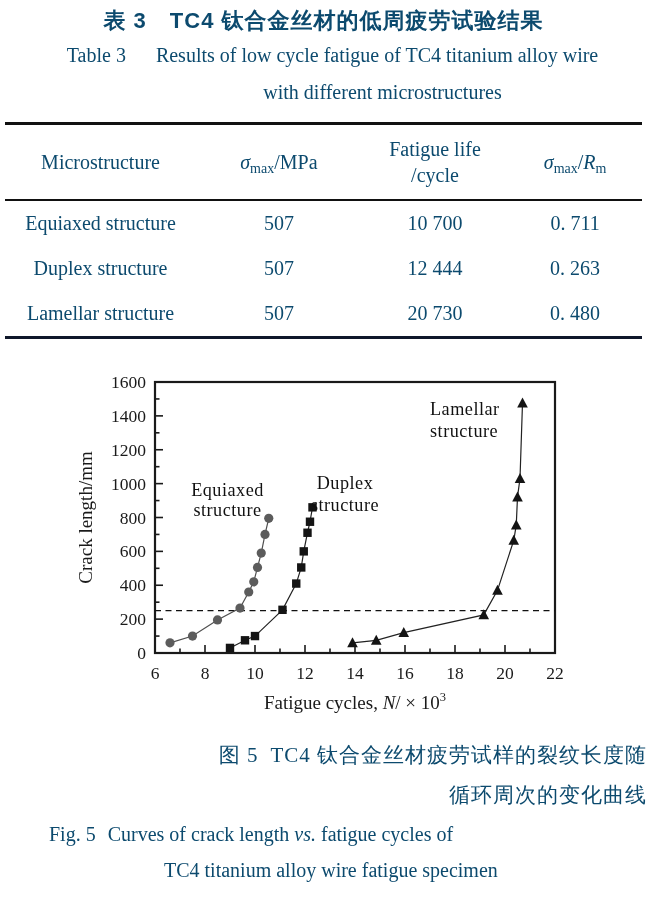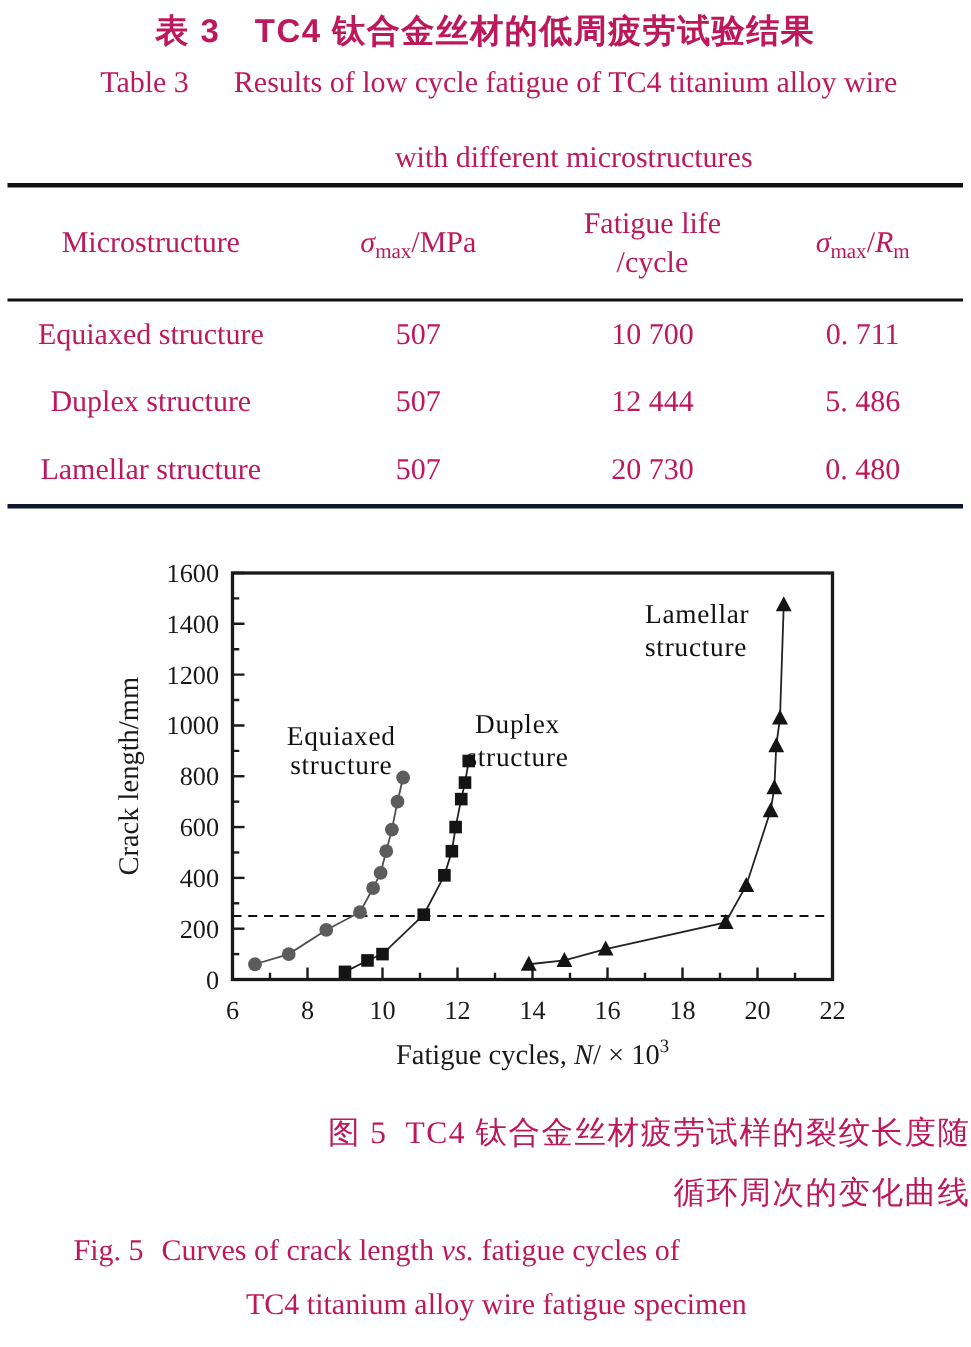--- a/index.html
+++ b/index.html
@@ -1,26 +1,26 @@
 <!DOCTYPE html>
 <html><head>
 <meta charset="utf-8">
 <style>
   html,body{margin:0;padding:0;background:#ffffff;}
-  .page{position:relative;width:647px;height:898px;background:#ffffff;color:#be185d;overflow:hidden;
+  .page{position:relative;width:647px;height:898px;background:#ffffff;color:#0c4a6e;overflow:hidden;
         font-family:"Liberation Serif","DejaVu Serif",serif;}
   
   .cn-title{position:absolute;top:6px;left:0;width:100%;text-align:center;
             font-family:"Liberation Sans","DejaVu Sans",sans-serif;
             font-weight:700;font-size:22px;letter-spacing:1px;}
   
   .en-caption{position:absolute;top:43px;left:0;width:100%;font-size:20px;line-height:24px;text-align:center;}
   .cap-line1{margin-left:18px;}
   .cap-gap{display:inline-block;width:30px;}
-  .cap-line2{margin-left:118px;margin-top:26px;}
+  .cap-line2{margin-left:118px;margin-top:13px;}
   
   .tbl{position:absolute;top:122px;left:5px;width:637px;border-collapse:collapse;
        border-top:3px solid #111;border-bottom:3px solid #0f172a;font-size:20px;}
   .tbl th{font-weight:normal;height:74px;vertical-align:middle;text-align:center;
           border-bottom:2px solid #111;padding:0;}
   .tbl td{height:45px;vertical-align:middle;text-align:center;padding:0;}
   .tbl sub{font-size:14px;vertical-align:-4px;line-height:0;}
   .hdr2line div{line-height:26px;}
   
   .chart-wrap{position:absolute;left:70px;top:366px;width:577px;height:350px;}
@@ -69,21 +69,21 @@
       <tr>
         <td>Equiaxed structure</td>
         <td>507</td>
         <td>10 700</td>
         <td>0. 711</td>
       </tr>
       <tr>
         <td>Duplex structure</td>
         <td>507</td>
         <td>12 444</td>
-        <td>5. 486</td>
+        <td>0. 263</td>
       </tr>
       <tr>
         <td>Lamellar structure</td>
         <td>507</td>
         <td>20 730</td>
         <td>0. 480</td>
       </tr>
     </tbody>
   </table>
 

